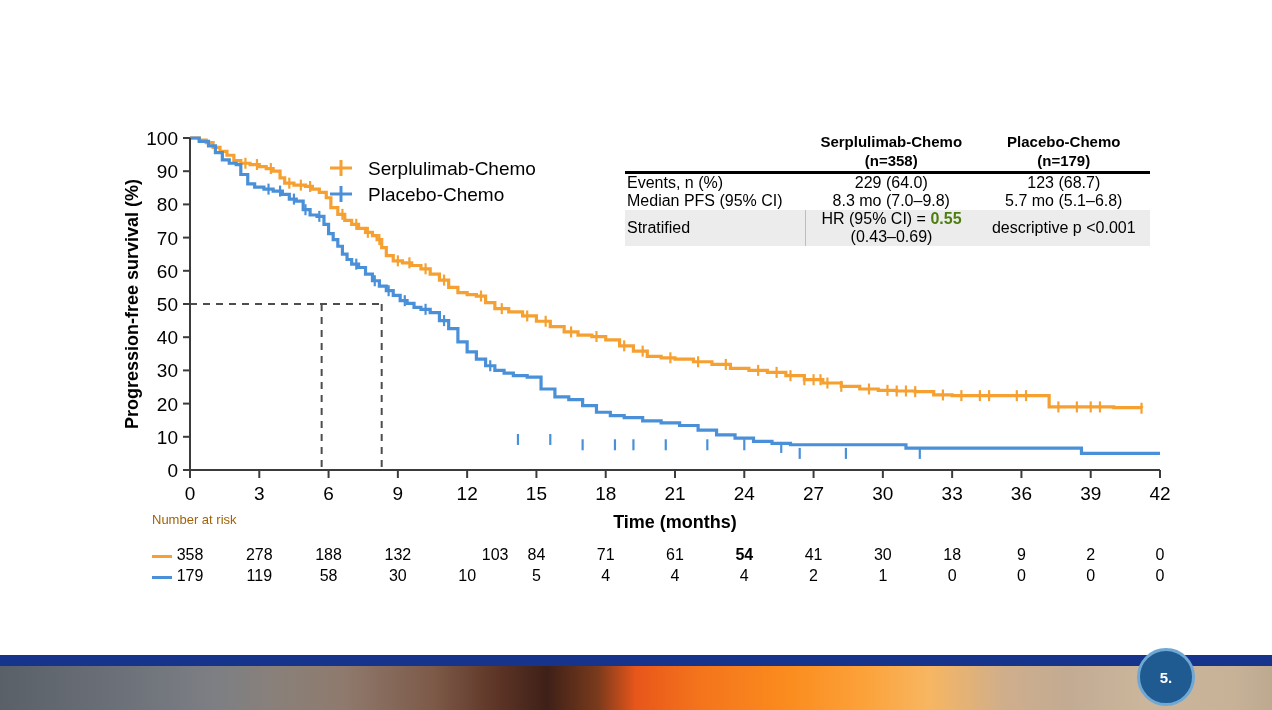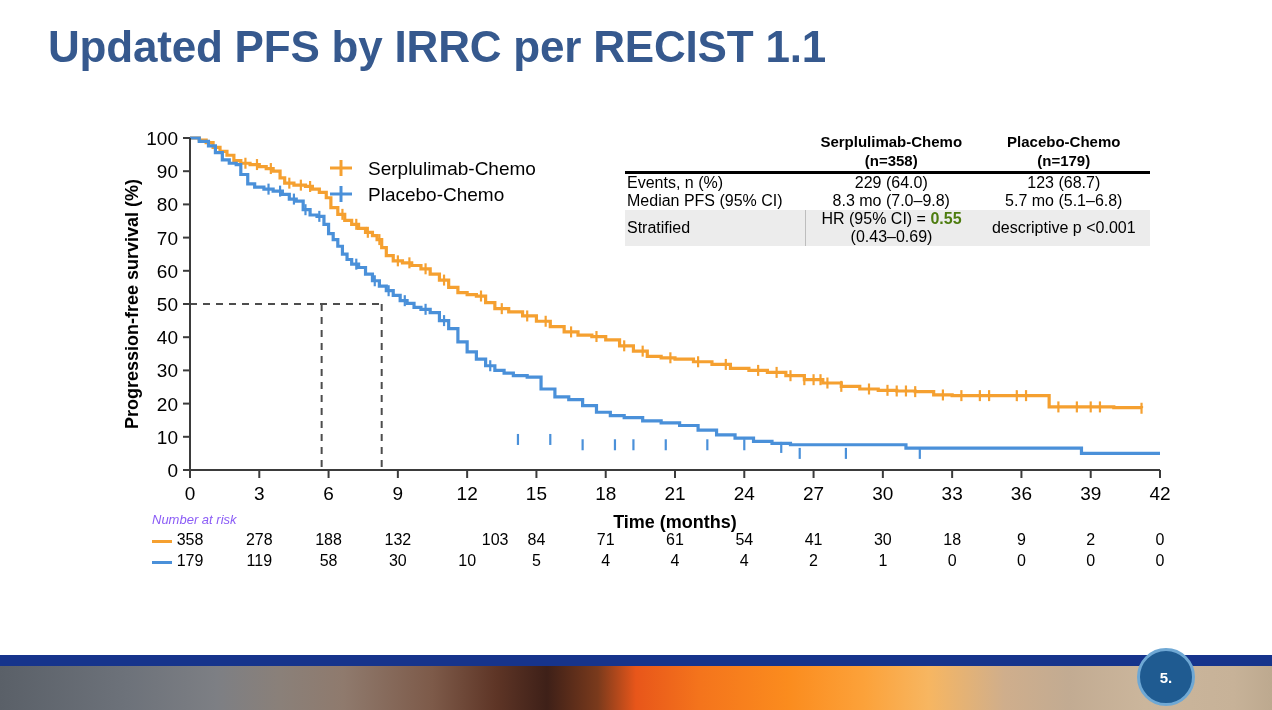--- a/index.html
+++ b/index.html
@@ -46,21 +46,21 @@
   .rule{border-bottom:3px solid #000;}
   .srow td{font-size:16px;padding:9px 4px;}
   .lab{text-align:left;padding-left:2px !important;margin-left:44px;}
   .ctr{text-align:center;}
   .shaded{background:#ececec;}
   .divider{border-right:1px solid #bdbdbd;}
   .hr-orange{color:#4d7c0f;font-weight:bold;text-align:center;}
 
   
   #risk{position:absolute;left:152px;top:512px;width:1010px;}
-  .risk-title{font-size:13px;color:#8b5cf6;margin-bottom:4px;font-style:italic;}
+  .risk-title{font-size:13px;color:#a16207;margin-bottom:19px;}
   .risk-row{position:relative;height:21px;}
   .risk-swatch{position:absolute;left:0;top:9px;width:20px;height:3px;}
   .risk-cell{position:absolute;font-size:16px;color:#000;text-align:center;transform:translateX(-50%);}
 
   
   .footnote{
     position:absolute;left:48px;top:596px;width:1180px;
     font-size:10.5px;color:#111;line-height:1.3;
   }
 
@@ -87,21 +87,20 @@
   .presenter{
     position:absolute;left:40px;top:678px;
     font-size:12.5px;font-weight:bold;color:#ffffff;
   }
 </style>
 </head>
 <body>
 
 <div id="slide">
 
-  <div class="title">Updated PFS by IRRC per RECIST 1.1</div>
 
   <div id="chart-wrap">
     <svg class="plot" id="km-svg" width="1272" height="460">
         <path d="M 190 204 H 381.6904761904762" class="median-dash"></path>
         <path d="M 321.64285714285717 204 V 370" class="median-dash"></path>
         <path d="M 381.6904761904762 204 V 370" class="median-dash"></path>
         <path d="M 190 38 L 199.23809523809524 38 L 199.23809523809524 39.99199999999996 L 206.16666666666666 39.99199999999996 L 206.16666666666666 42.648000000000025 L 213.0952380952381 42.648000000000025 L 213.0952380952381 47.29599999999999 L 220.02380952380952 47.29599999999999 L 220.02380952380952 51.28000000000003 L 226.95238095238096 51.28000000000003 L 226.95238095238096 55.26400000000001 L 233.88095238095238 55.26400000000001 L 233.88095238095238 60.575999999999965 L 240.8095238095238 60.575999999999965 L 240.8095238095238 63.23199999999997 L 250.04761904761904 63.23199999999997 L 250.04761904761904 64.56 L 259.2857142857143 64.56 L 259.2857142857143 66.55199999999996 L 266.2142857142857 66.55199999999996 L 266.2142857142857 68.54400000000004 L 273.1428571428571 68.54400000000004 L 273.1428571428571 71.19999999999999 L 280.07142857142856 71.19999999999999 L 280.07142857142856 77.83999999999997 L 284.69047619047615 77.83999999999997 L 284.69047619047615 83.15199999999999 L 293.92857142857144 83.15199999999999 L 293.92857142857144 85.144 L 305.4761904761905 85.144 L 305.4761904761905 86.47199999999998 L 312.4047619047619 86.47199999999998 L 312.4047619047619 89.12799999999999 L 319.33333333333337 89.12799999999999 L 319.33333333333337 92.44800000000004 L 326.26190476190476 92.44800000000004 L 326.26190476190476 97.75999999999999 L 330.88095238095235 97.75999999999999 L 330.88095238095235 107.71999999999997 L 337.80952380952385 107.71999999999997 L 337.80952380952385 114.35999999999999 L 344.73809523809524 114.35999999999999 L 344.73809523809524 120.33600000000001 L 351.66666666666663 120.33600000000001 L 351.66666666666663 124.32 L 358.5952380952381 124.32 L 358.5952380952381 128.304 L 365.5238095238095 128.304 L 365.5238095238095 132.288 L 372.45238095238096 132.288 L 372.45238095238096 135.608 L 377.07142857142856 135.608 L 377.07142857142856 139.59199999999998 L 381.6904761904762 139.59199999999998 L 381.6904761904762 147.55999999999997 L 386.30952380952385 147.55999999999997 L 386.30952380952385 155.52800000000002 L 393.23809523809524 155.52800000000002 L 393.23809523809524 160.84 L 402.4761904761905 160.84 L 402.4761904761905 162.832 L 411.71428571428567 162.832 L 411.71428571428567 165.488 L 420.95238095238096 165.488 L 420.95238095238096 168.808 L 430.1904761904762 168.808 L 430.1904761904762 174.12 L 439.42857142857144 174.12 L 439.42857142857144 180.09599999999998 L 448.6666666666667 180.09599999999998 L 448.6666666666667 187.39999999999998 L 457.9047619047619 187.39999999999998 L 457.9047619047619 192.712 L 467.1428571428571 192.712 L 467.1428571428571 194.70399999999998 L 476.3809523809524 194.70399999999998 L 476.3809523809524 196.03199999999998 L 485.61904761904765 196.03199999999998 L 485.61904761904765 202.672 L 494.85714285714283 202.672 L 494.85714285714283 208.648 L 508.7142857142857 208.648 L 508.7142857142857 211.968 L 522.5714285714286 211.968 L 522.5714285714286 215.952 L 536.4285714285714 215.952 L 536.4285714285714 221.264 L 550.2857142857142 221.264 L 550.2857142857142 226.576 L 564.1428571428571 226.576 L 564.1428571428571 231.88799999999998 L 578 231.88799999999998 L 578 235.208 L 591.8571428571429 235.208 L 591.8571428571429 236.536 L 605.7142857142857 236.536 L 605.7142857142857 239.856 L 619.5714285714287 239.856 L 619.5714285714287 245.832 L 633.4285714285713 245.832 L 633.4285714285713 251.144 L 647.2857142857142 251.144 L 647.2857142857142 256.456 L 661.1428571428571 256.456 L 661.1428571428571 257.784 L 675 257.784 L 675 259.112 L 693.4761904761906 259.112 L 693.4761904761906 261.76800000000003 L 711.9523809523811 261.76800000000003 L 711.9523809523811 264.424 L 730.4285714285714 264.424 L 730.4285714285714 268.408 L 748.9047619047618 268.408 L 748.9047619047618 270.4 L 767.3809523809524 270.4 L 767.3809523809524 272.392 L 785.8571428571429 272.392 L 785.8571428571429 275.712 L 804.3333333333334 275.712 L 804.3333333333334 279.696 L 822.8095238095239 279.696 L 822.8095238095239 283.01599999999996 L 841.2857142857142 283.01599999999996 L 841.2857142857142 286.336 L 859.7619047619047 286.336 L 859.7619047619047 288.992 L 878.2380952380953 288.992 L 878.2380952380953 290.32 L 896.7142857142858 290.32 L 896.7142857142858 290.984 L 915.1904761904761 290.984 L 915.1904761904761 291.648 L 933.6666666666667 291.648 L 933.6666666666667 294.968 L 952.1428571428571 294.968 L 952.1428571428571 295.632 L 975.2380952380953 295.632 L 975.2380952380953 295.632 L 998.3333333333334 295.632 L 998.3333333333334 295.632 L 1021.4285714285713 295.632 L 1021.4285714285713 295.632 L 1039.904761904762 295.632 L 1039.904761904762 295.632 L 1049.1428571428573 295.632 L 1049.1428571428573 306.92 L 1067.6190476190477 306.92 L 1067.6190476190477 306.92 L 1090.7142857142858 306.92 L 1090.7142857142858 306.92 L 1113.8095238095239 306.92 L 1113.8095238095239 307.584 L 1141.5238095238096 307.584 L 1141.5238095238096 308.248" stroke="#F5A030" class="km-line"></path>
         <path d="M 245.42857142857142 57.73199999999997 V 68.73199999999997" stroke="#F5A030" class="censor"></path>
         <path d="M 256.9761904761905 59.06 V 70.06" stroke="#F5A030" class="censor"></path>
         <path d="M 270.8333333333333 63.04400000000004 V 74.04400000000004" stroke="#F5A030" class="censor"></path>
@@ -281,21 +280,21 @@
     <div class="risk-row" id="risk-row-0">
         <div class="risk-swatch" style="background: rgb(245, 160, 48);"></div>
         <div class="risk-cell" style="left: 38px;">358</div>
         <div class="risk-cell" style="left: 107.286px;">278</div>
         <div class="risk-cell" style="left: 176.571px;">188</div>
         <div class="risk-cell" style="left: 245.857px;">132</div>
         <div class="risk-cell" style="left: 315.143px; margin-left: 28px;">103</div>
         <div class="risk-cell" style="left: 384.429px;">84</div>
         <div class="risk-cell" style="left: 453.714px;">71</div>
         <div class="risk-cell" style="left: 523px;">61</div>
-        <div class="risk-cell" style="left: 592.286px;">54</div>
+        <div class="risk-cell" style="left: 592.286px; font-weight: bold;">54</div>
         <div class="risk-cell" style="left: 661.571px;">41</div>
         <div class="risk-cell" style="left: 730.857px;">30</div>
         <div class="risk-cell" style="left: 800.143px;">18</div>
         <div class="risk-cell" style="left: 869.429px;">9</div>
         <div class="risk-cell" style="left: 938.714px;">2</div>
         <div class="risk-cell" style="left: 1008px;">0</div>
       </div>
     <div class="risk-row" id="risk-row-1">
         <div class="risk-swatch" style="background: rgb(74, 144, 217);"></div>
         <div class="risk-cell" style="left: 38px;">179</div>

